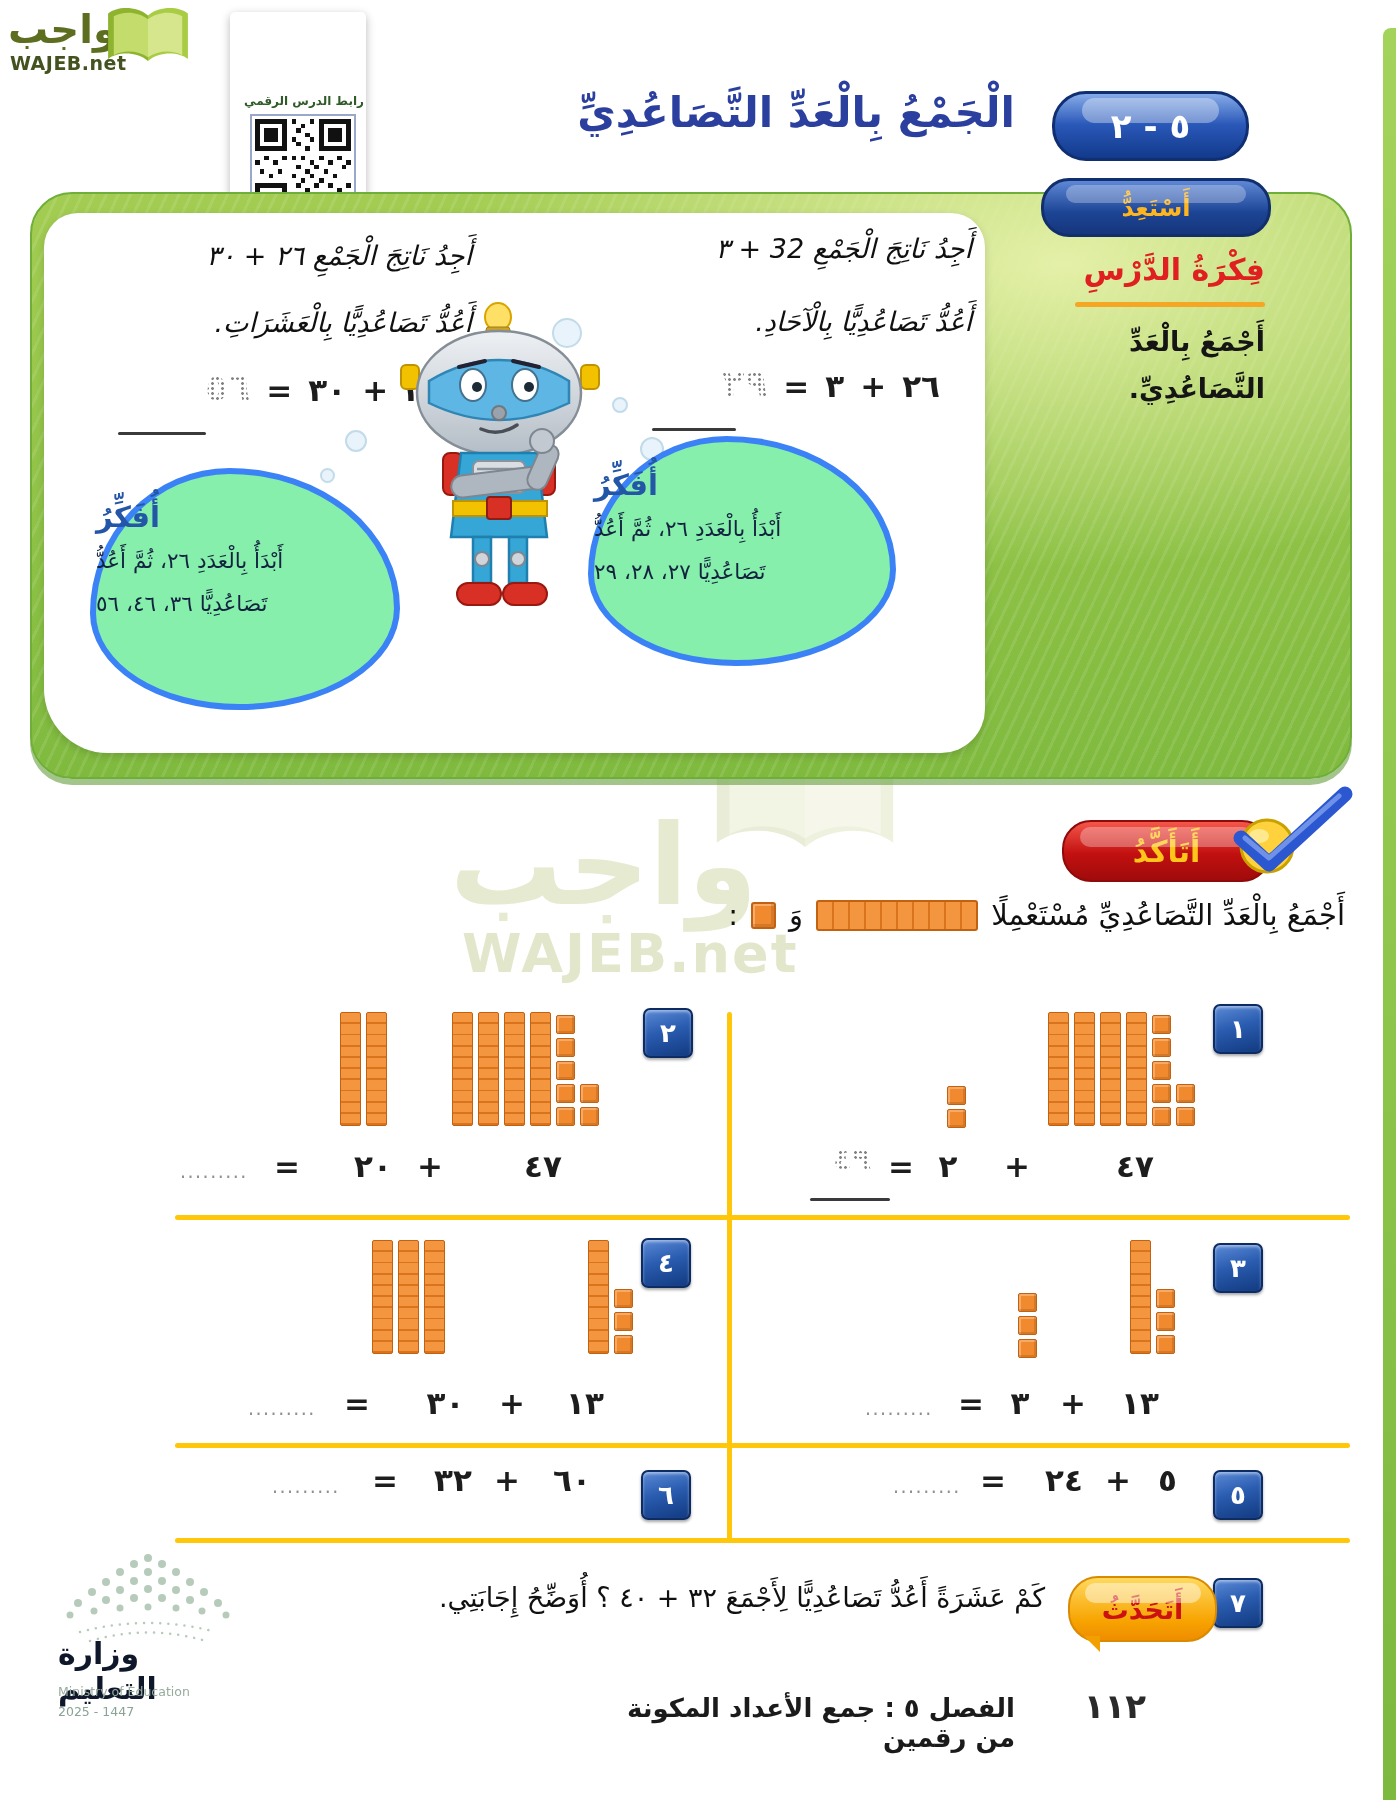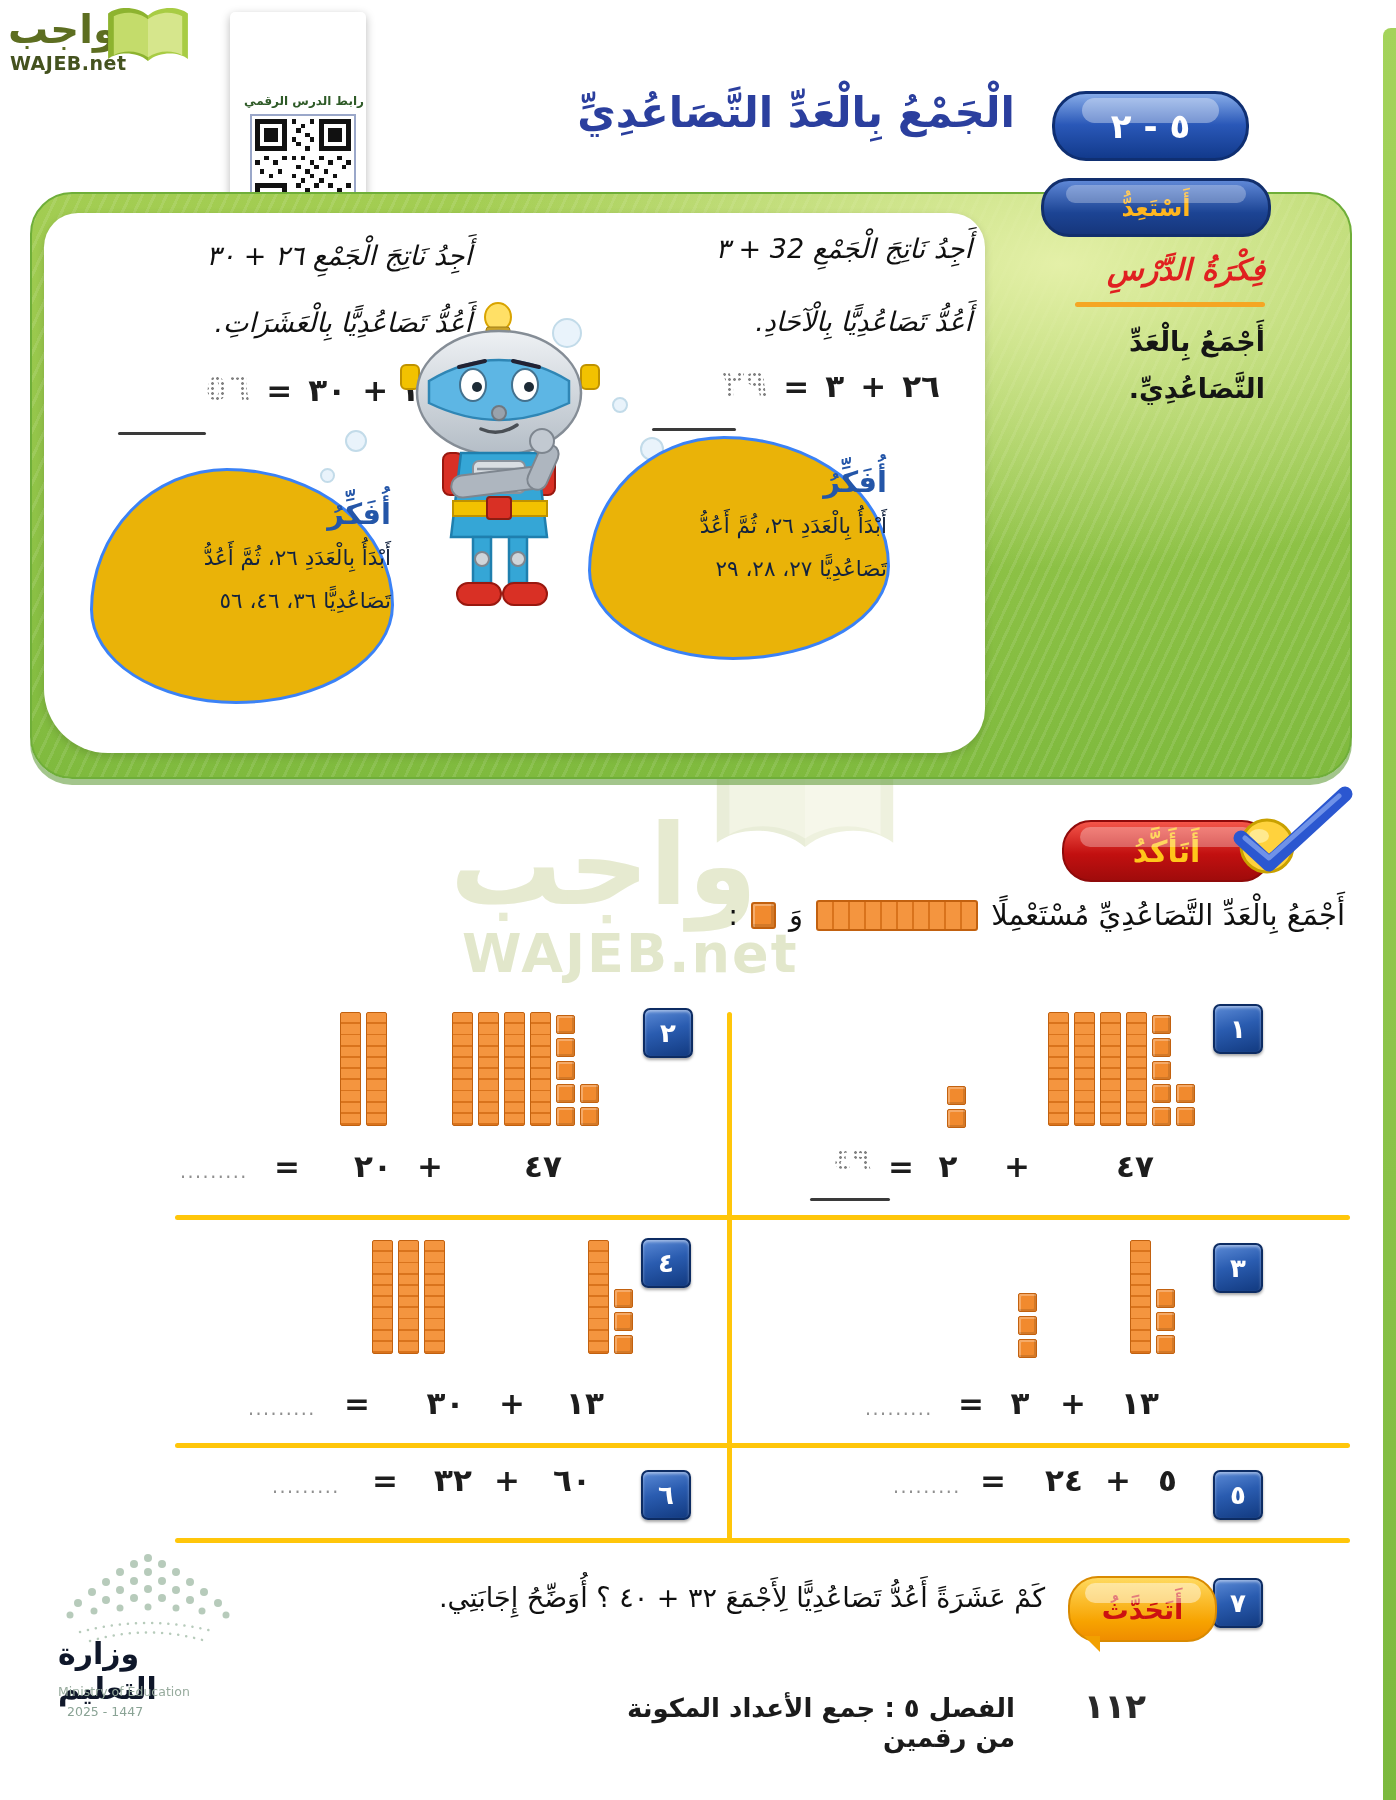--- a/index.html
+++ b/index.html
@@ -29,36 +29,36 @@
   
   .green-panel{position:absolute;left:30px;top:192px;width:1318px;height:583px;border-radius:42px;
      background:
        radial-gradient(ellipse at 78% 12%, #e4f0a8 0%, rgba(228,240,168,0) 42%),
        repeating-linear-gradient(115deg, rgba(255,255,255,.10) 0 3px, rgba(0,0,0,0) 3px 11px),
        linear-gradient(180deg,#a3cd52,#7fba3e);
      border:2px solid #6fae39;box-shadow:0 6px 0 rgba(88,150,46,.55);}
   .white-panel{position:absolute;left:44px;top:213px;width:941px;height:540px;background:#fff;
      border-radius:34px 34px 44px 64px;box-shadow:0 3px 8px rgba(0,0,0,.15);}
   .idea-head{position:absolute;left:1000px;top:252px;width:265px;direction:rtl;text-align:right;
-     font-size:30px;font-weight:bold;color:#e02020;z-index:4;font-style:italic;}
+     font-size:30px;font-weight:bold;color:#e02020;z-index:4;}
   .idea-underline{position:absolute;left:1075px;top:302px;width:190px;height:5px;background:#f5a623;border-radius:3px;z-index:4;}
   .idea-body{position:absolute;left:1000px;top:318px;width:265px;direction:rtl;text-align:right;
      font-size:27px;font-weight:bold;color:#151515;line-height:1.75;z-index:4;}
   .ex-line{direction:rtl;text-align:right;font-size:27px;color:#101010;font-weight:500;font-style:italic;}
   .ex-col-r{position:absolute;left:600px;top:233px;width:372px;}
   .ex-col-l{position:absolute;left:95px;top:240px;width:377px;}
   .eq-row{position:absolute;display:flex;direction:rtl;align-items:flex-start;}
   .eq-t{font-size:31px;font-weight:600;color:#1d1d1d;text-align:center;}
   .traced{font-size:37px;font-weight:700;color:#979797;
      background-image:radial-gradient(circle,#828282 1.3px,rgba(0,0,0,0) 1.5px);background-size:5px 5px;
      -webkit-background-clip:text;background-clip:text;-webkit-text-fill-color:transparent;}
   .trace-line{position:absolute;height:3px;background:#3a3a3a;border-radius:2px;}
   
-  .cloud{position:absolute;background:#eab308;border:3px solid #3b82f6;
-     border-radius:45% 55% 52% 48% / 60% 58% 42% 40%;text-align:right;direction:rtl;}
+  .cloud{position:absolute;background:#86efac;border:6px solid #3b82f6;
+     border-radius:45% 55% 52% 48% / 60% 58% 42% 40%;text-align:left;direction:rtl;}
   .cloud .t{font-size:29px;font-weight:bold;color:#2456a8;margin-top:26px;}
   .cloud .l{font-size:21.5px;color:#13233f;margin-top:10px;line-height:1.55;}
   .bubble-dot{position:absolute;background:#e9f3fb;border:2.5px solid #c2dbe9;border-radius:50%;}
   
   .check-pill{position:absolute;left:1062px;top:820px;width:205px;height:58px;border-radius:29px;
      background:linear-gradient(180deg,#f4564a,#c21010 55%,#a00b0b);border:2px solid #8f0a0a;
      color:#ffc61a;font-size:30px;font-weight:bold;display:flex;align-items:center;justify-content:center;z-index:3;}
   .check-pill::after{content:"";position:absolute;left:8%;top:9%;width:84%;height:34%;background:rgba(255,255,255,.3);border-radius:16px;}
   .instr{position:absolute;left:600px;top:898px;width:745px;display:flex;direction:rtl;align-items:center;
      gap:13px;font-size:29px;color:#101010;font-weight:500;z-index:3;}
@@ -93,21 +93,21 @@
   
   .wm{position:absolute;z-index:0;pointer-events:none;}
   .wm-ar{left:450px;top:800px;font-size:112px;font-weight:bold;color:#e6ead0;direction:rtl;}
   .wm-en{left:462px;top:922px;font-size:54px;font-weight:bold;color:#e2e7cb;letter-spacing:2px;}
   
   .chapter{position:absolute;left:600px;top:1693px;width:415px;direction:rtl;text-align:right;
      font-size:26px;font-weight:bold;color:#1b1b1b;}
   .pagenum{position:absolute;left:1075px;top:1686px;width:80px;text-align:center;font-size:34px;font-weight:bold;color:#2a2a2a;direction:rtl;}
   .min-ar{position:absolute;left:58px;top:1636px;width:180px;text-align:left;font-size:30px;font-weight:bold;color:#0f172a;direction:rtl;}
   .min-en{position:absolute;left:58px;top:1684px;width:180px;font-size:12.5px;color:#97ab9d;}
-  .min-yr{position:absolute;left:67px;top:1704px;width:180px;font-size:12.5px;color:#8aa395;}
+  .min-yr{position:absolute;left:58px;top:1704px;width:180px;font-size:12.5px;color:#8aa395;}
   .z1{z-index:1;}
 </style>
 </head>
 <body>
 
 <div id="page">
   <div class="side-bar"></div>
 
   <div class="wm wm-ar">واجب</div>
   <div class="wm wm-en">WAJEB.net</div>

